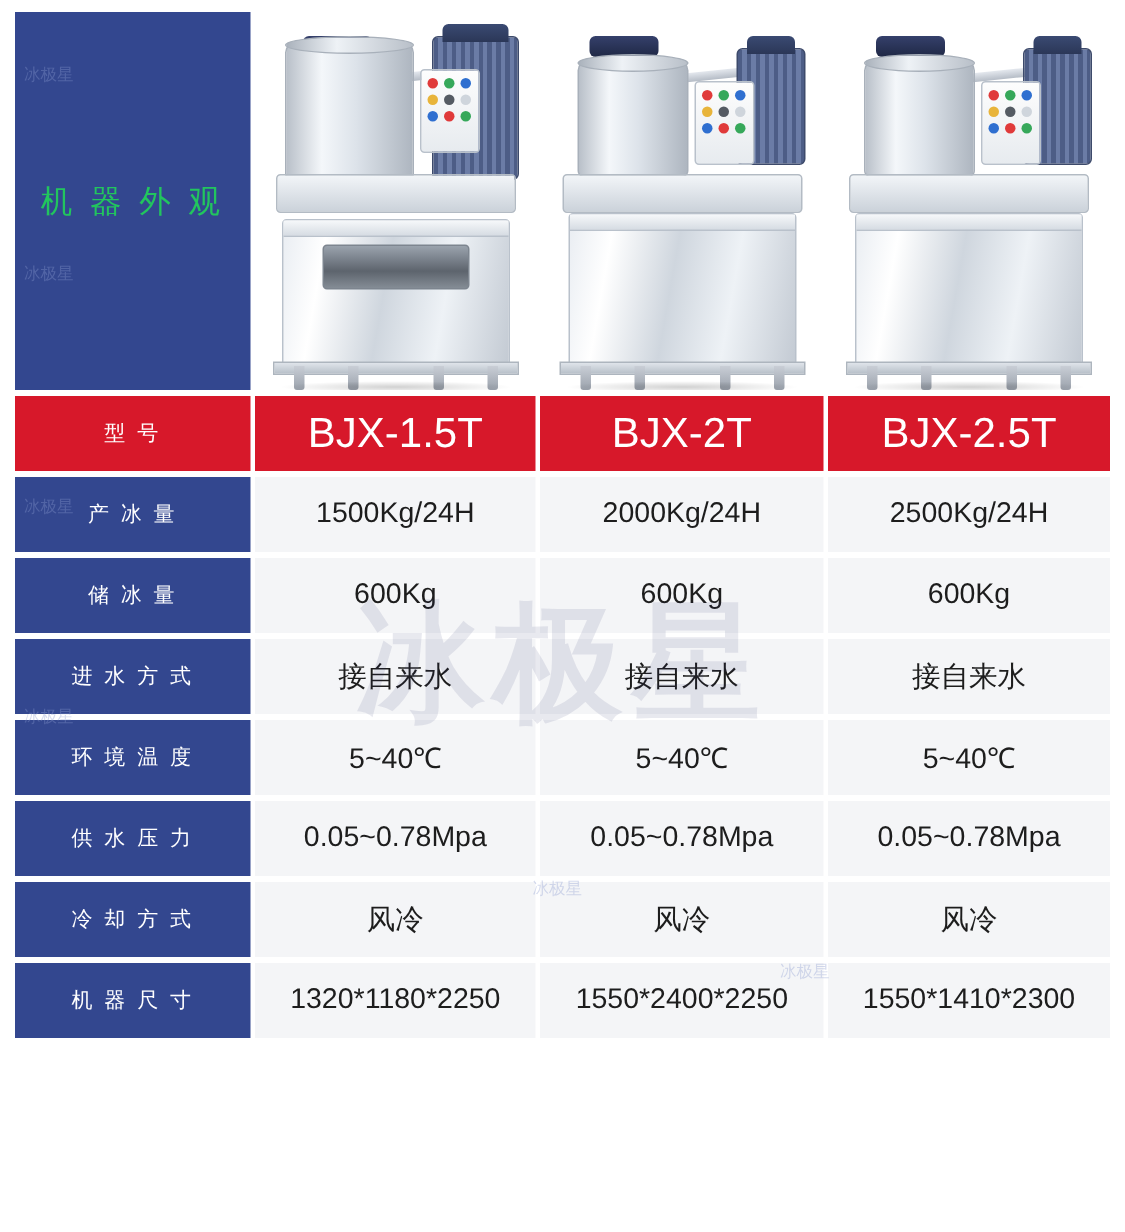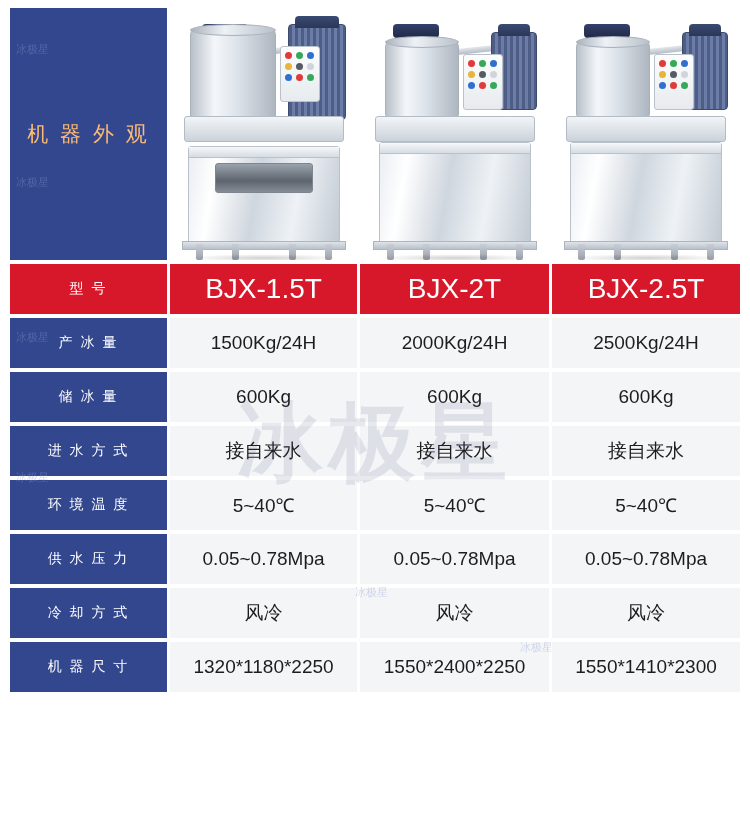--- a/index.html
+++ b/index.html
@@ -51,21 +51,21 @@
   
   .topband {
     position: relative;
     display: flex;
     height: 252px;
     z-index: 2;
   }
   .appearance-label {
     width: 160px;
     background: #33478f;
-    color: #fdba74;
+    color: #22c55e;
     display: flex;
     align-items: center;
     justify-content: center;
     font-size: 21px;
     letter-spacing: 3px;
     border-right: 3px solid #ffffff;
   }
   .photos {
     flex: 1;
     display: flex;

